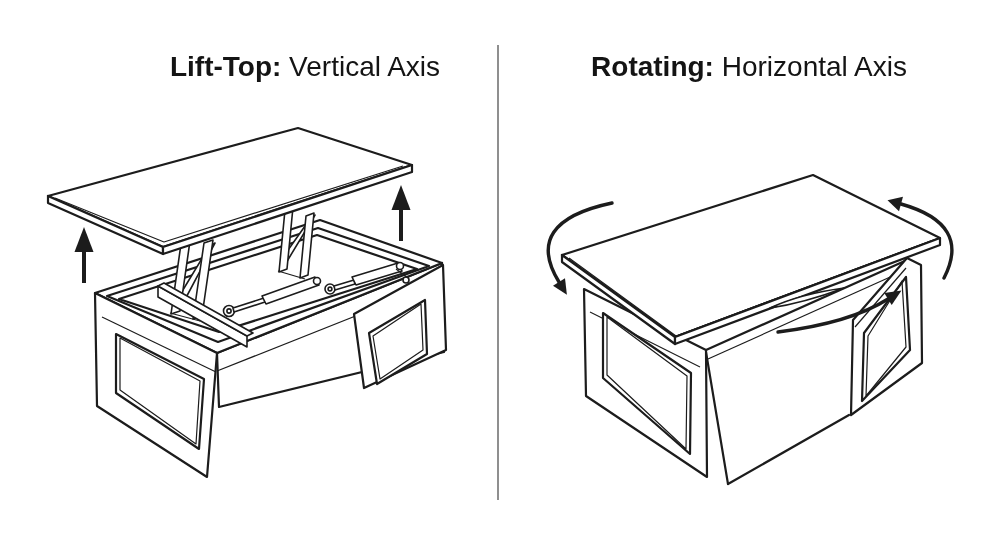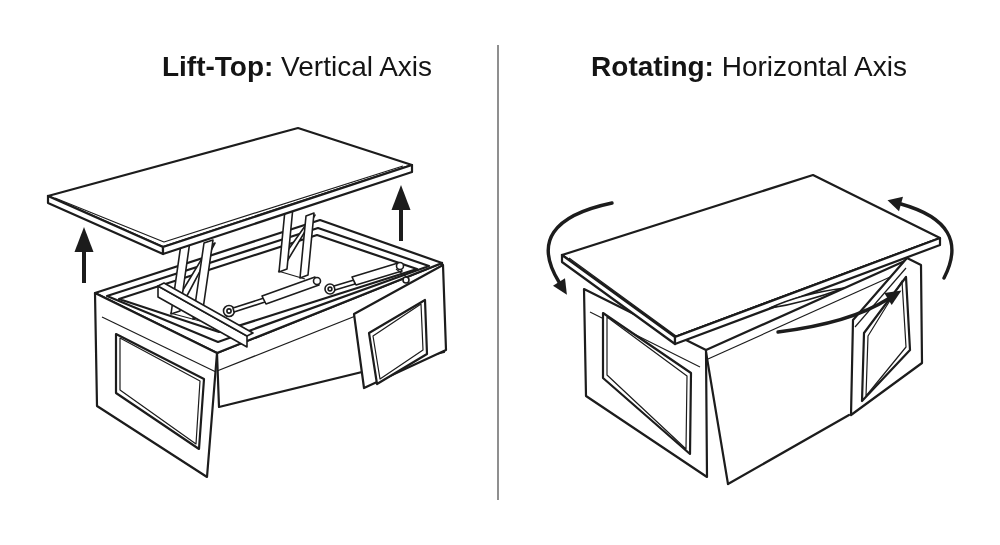--- a/index.html
+++ b/index.html
@@ -15,21 +15,21 @@
     font-family:"Liberation Sans", sans-serif;
     position:relative;overflow:hidden;
   }
   .panel-title{
     position:absolute;top:50px;height:36px;
     font-size:28px;line-height:34px;color:var(--text);
     text-align:center;white-space:nowrap;
   }
   .panel-title .tbold{font-weight:700;}
   .panel-title .trest{font-weight:400;}
-  #title-left{left:0;width:498px;padding-left:48px;}
+  #title-left{left:8px;width:498px;padding-left:48px;}
   #title-right{left:498px;width:502px;}
   .divider{
     position:absolute;left:497px;top:45px;width:2px;height:455px;
     background:var(--divider);
   }
   svg{position:absolute;left:0;top:0;}
   
   .fw{fill:#fff;stroke:var(--line);stroke-width:2.2;stroke-linejoin:round;}
   .fw2{fill:#fff;stroke:var(--line);stroke-width:1.6;stroke-linejoin:round;}
   .fillonly{fill:#fff;stroke:none;}

